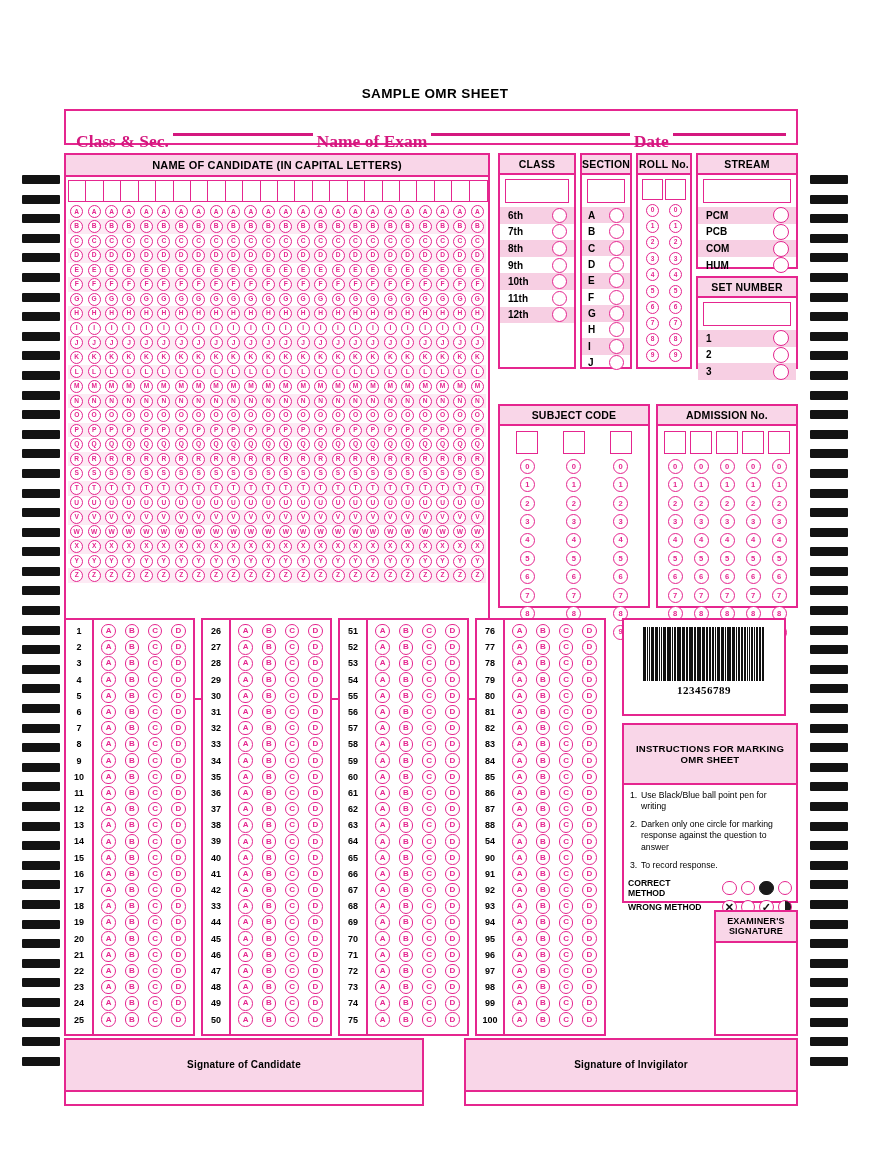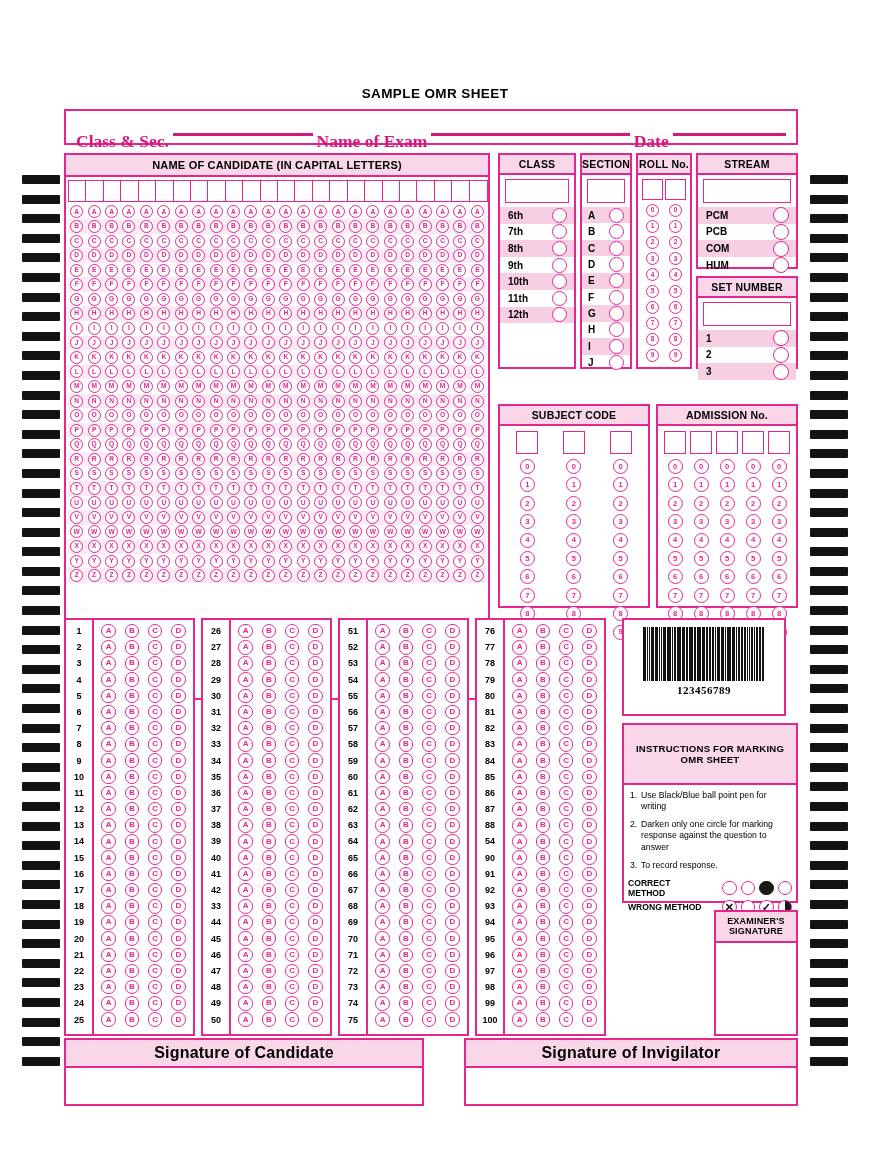--- a/index.html
+++ b/index.html
@@ -160,21 +160,21 @@
   .mc .x,.mc .ck{position:absolute;left:0;top:0;width:100%;height:100%;display:flex;align-items:center;justify-content:center;font-size:11px;font-weight:bold;color:#111;line-height:1;}
 
   
   #marks-panel{left:622px;top:910px;width:86px;height:126px;}
   #exam-panel{left:714px;top:910px;width:84px;height:126px;}
   #marks-panel .panel-hd,#exam-panel .panel-hd{font-size:9px;padding:4px 1px;}
 
   
   #sig-cand{left:64px;top:1038px;width:360px;height:68px;}
   #sig-inv{left:464px;top:1038px;width:334px;height:68px;}
-  #sig-cand .panel-hd,#sig-inv .panel-hd{font-size:16px;padding:4px 0;}
+  #sig-cand .panel-hd,#sig-inv .panel-hd{font-size:10px;padding:19px 0;}
 </style>
 </head>
 <body>
 
 <div class="sheet">
 
   <div class="timing left" id="tm-left">
       <div class="tick"></div>
       <div class="tick"></div>
       <div class="tick"></div>

